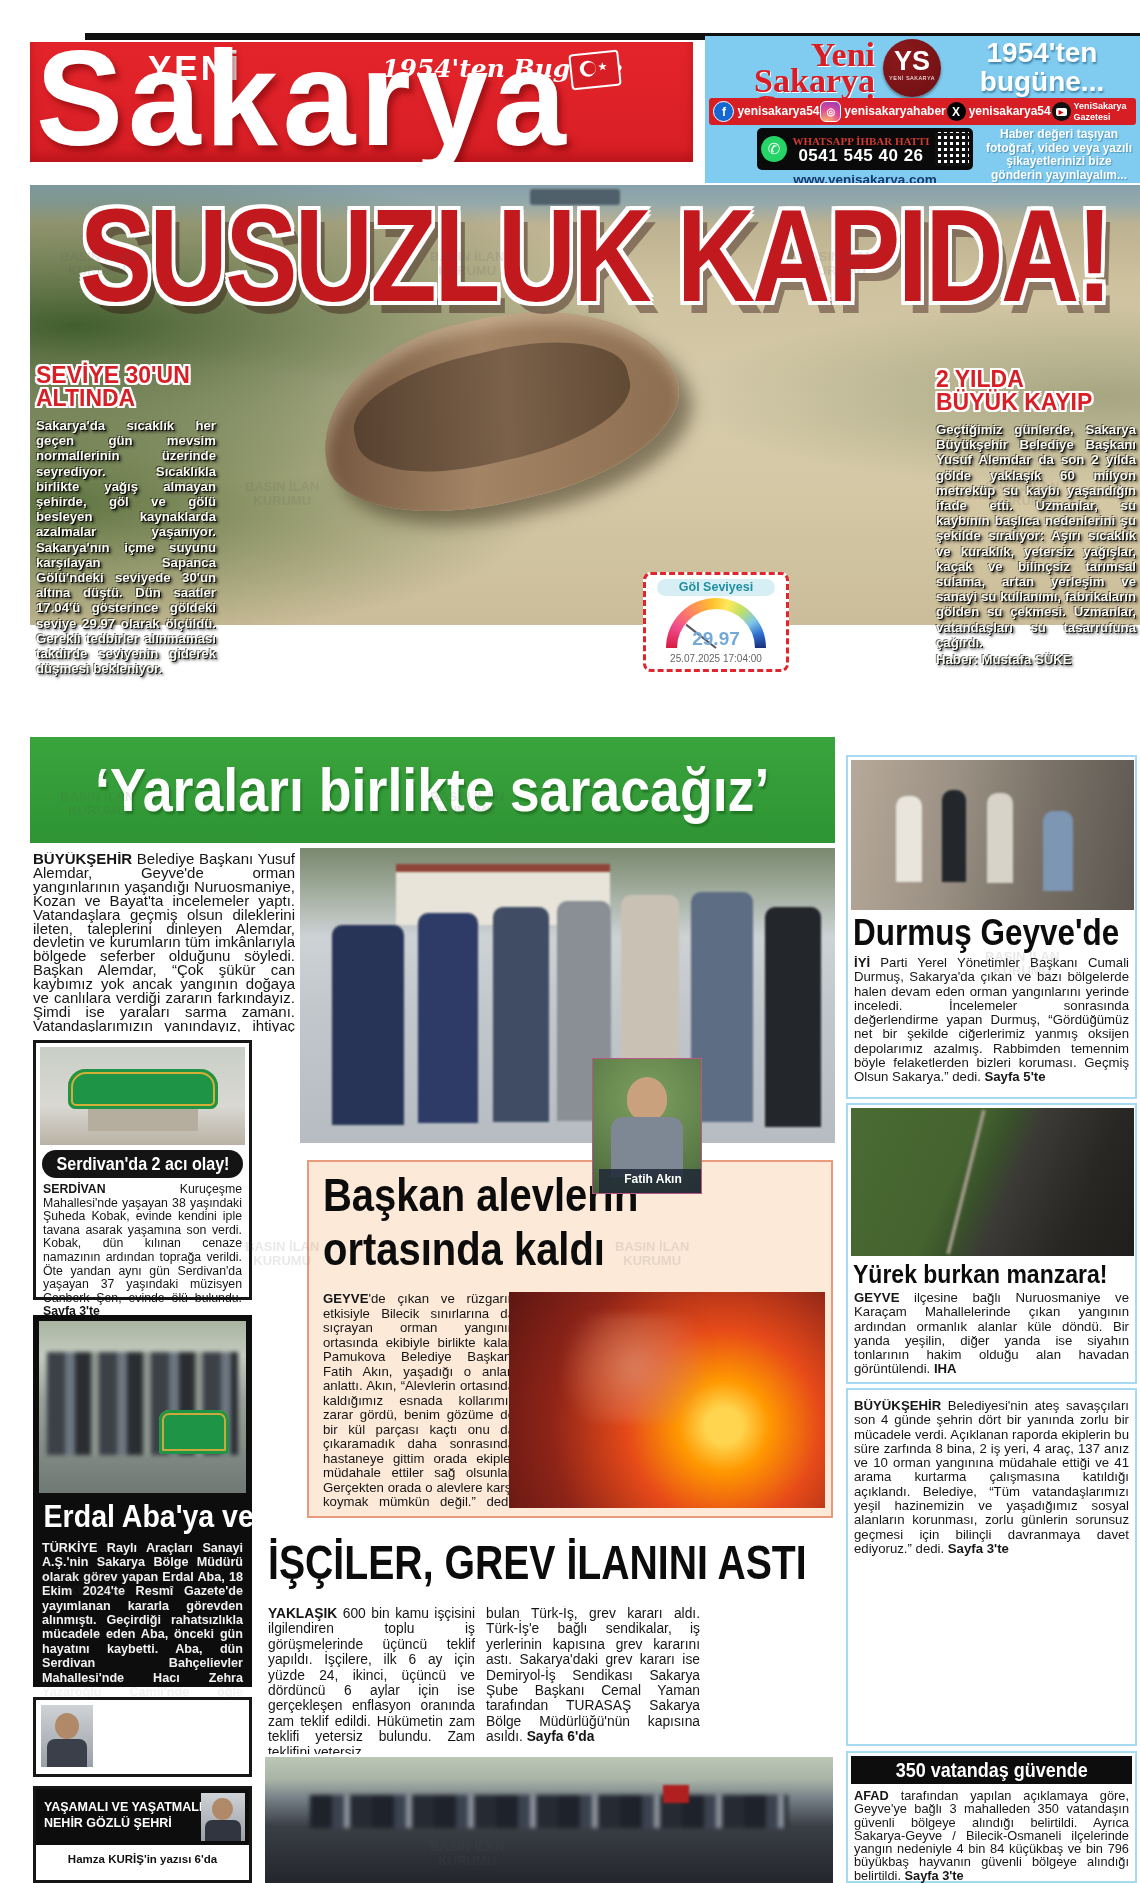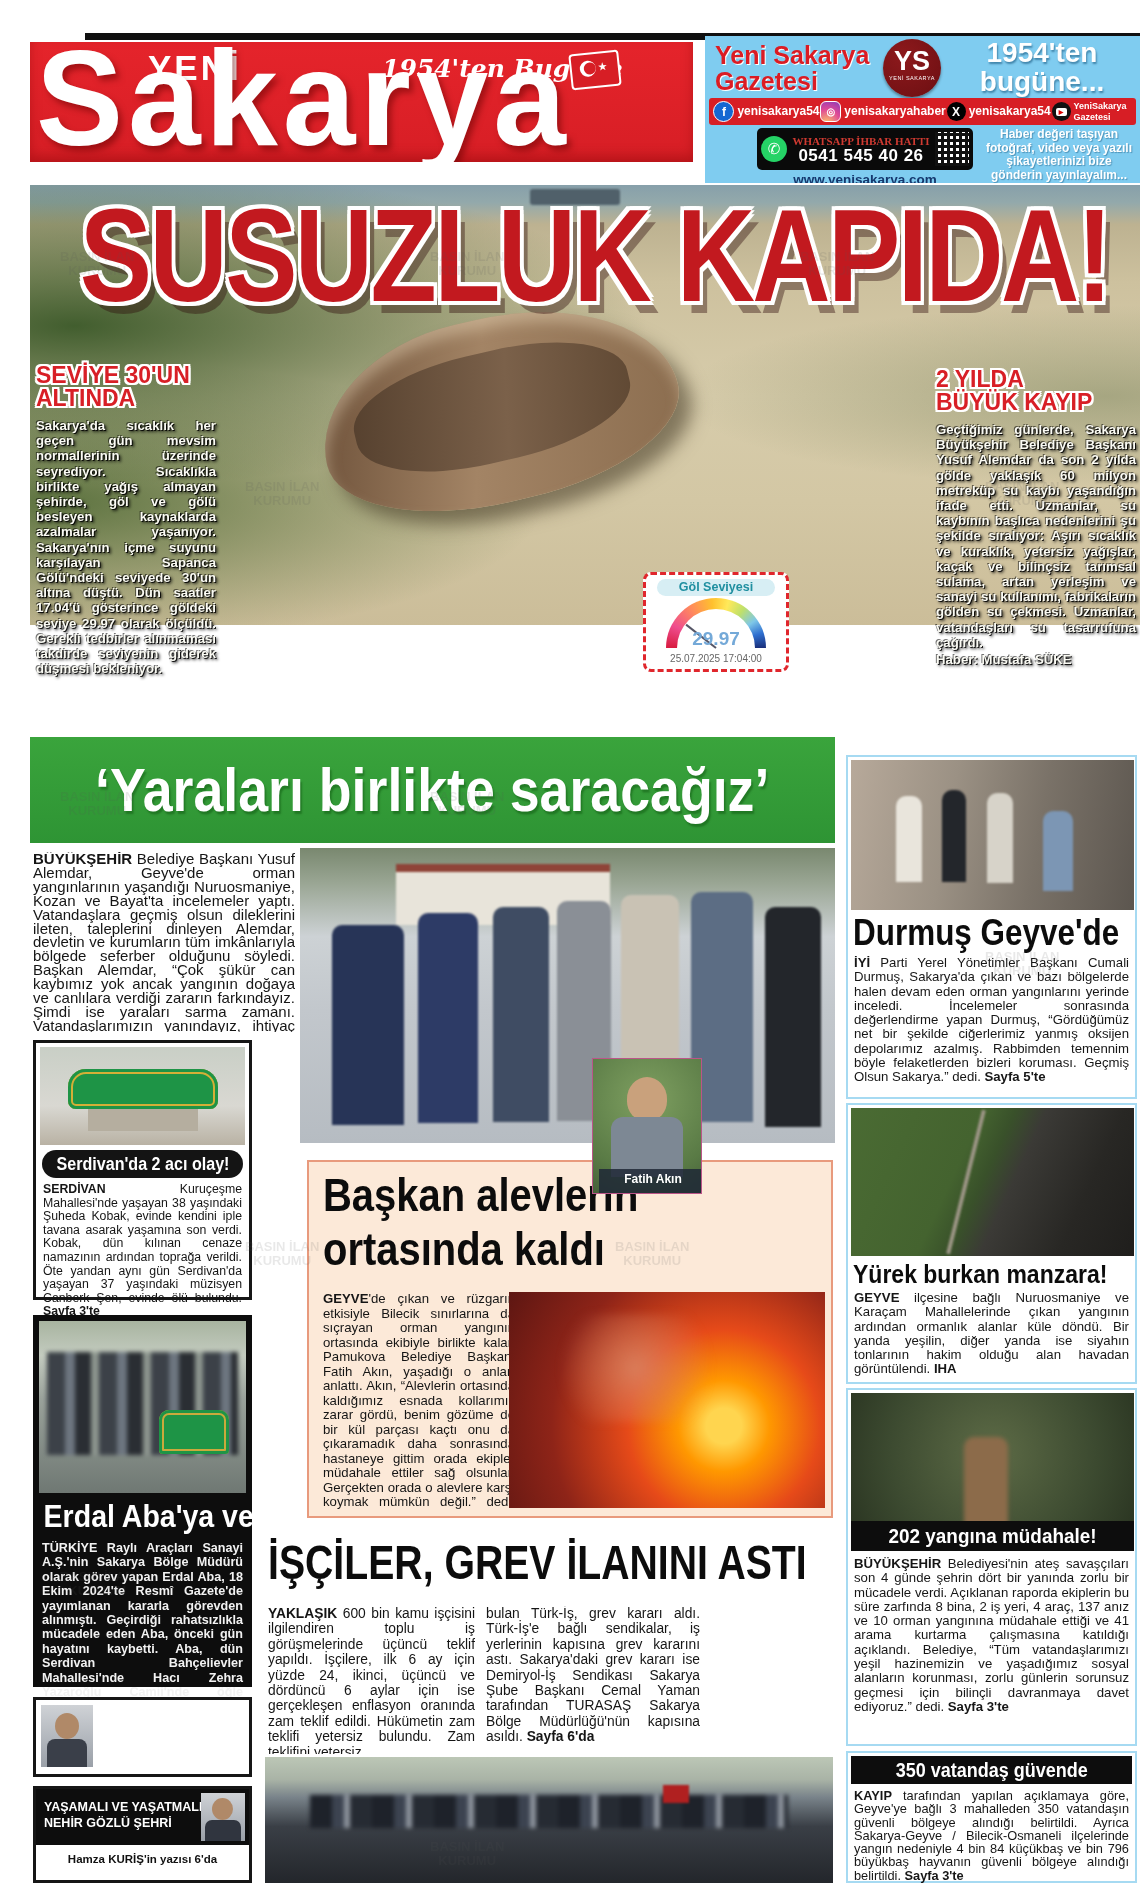--- a/index.html
+++ b/index.html
@@ -16,22 +16,22 @@
   .mscript{position:absolute;left:352px;top:12px;font-family:"DejaVu Serif",serif;font-style:italic;font-weight:700;font-size:25px;color:#fff;}
   .mflag{position:absolute;left:540px;top:10px;width:46px;height:32px;background:#d71e25;border:2px solid #fff;border-radius:4px;transform:rotate(-6deg);}
   .cres{position:absolute;left:8px;top:6px;width:16px;height:16px;border-radius:50%;background:#fff;}
   .cres2{position:absolute;left:12px;top:8px;width:12px;height:12px;border-radius:50%;background:#d71e25;}
   .mflag .star{position:absolute;left:26px;top:7px;color:#fff;font-size:11px;}
   .dateline{left:30px;top:162px;width:663px;height:22px;background:#0d0d0d;color:#fff;display:flex;align-items:center;
             justify-content:space-between;padding:0 12px;box-sizing:border-box;font-size:13.5px;font-weight:800;}
   .barcode{display:inline-block;width:58px;height:13px;background:#fff;
            background-image:repeating-linear-gradient(90deg,#111 0 2px,transparent 2px 5px);border:1px solid #fff;}
   .bluebox{left:705px;top:36px;width:435px;height:147px;background:#7fccf0;overflow:hidden;}
-  .bb-name{position:absolute;left:10px;top:6px;width:160px;text-align:left;color:#da1c24;font-weight:900;font-size:25px;line-height:26px;
-           text-shadow:1px 1px 0 #fff;}
+  .bb-name{position:absolute;left:10px;top:6px;width:160px;text-align:right;color:#da1c24;font-weight:900;font-size:34px;line-height:26px;
+           text-shadow:1px 1px 0 #fff;font-family:Liberation Serif, serif;}
   .ys-circle{position:absolute;left:178px;top:3px;width:58px;height:58px;border-radius:50%;background:radial-gradient(circle at 35% 30%,#8d191c,#6c0f12);
              color:#fff;text-align:center;box-shadow:0 2px 3px rgba(0,0,0,.4);}
   .ys-circle .ys{font-size:27px;font-weight:900;line-height:44px;}
   .ys-circle .ysc{display:block;font-size:5.5px;margin-top:-8px;letter-spacing:.5px;}
   .bb-since{position:absolute;left:244px;top:2px;width:186px;text-align:center;color:#fff;font-weight:900;font-size:28px;line-height:29px;
             text-shadow:1px 2px 2px rgba(0,60,100,.5);}
   .socbar{position:absolute;left:4px;top:62px;width:427px;height:27px;background:#d71e25;border-radius:3px;display:flex;align-items:center;
           justify-content:space-around;padding:0 4px;box-sizing:border-box;}
   .soc{display:flex;align-items:center;gap:3px;}
   .sic{width:19px;height:19px;border-radius:50%;display:inline-flex;align-items:center;justify-content:center;
@@ -316,38 +316,31 @@
          background:linear-gradient(115deg,#4a6b33 0%,#44632f 38%,#39512a 47%,#3b3a36 56%,#282724 78%,#1f1e1c 100%);">
       <div class="abs" style="left:40%;top:0;width:4px;height:100%;background:#9b9484;transform:rotate(14deg);filter:blur(1px);"></div>
     </div>
     <div class="hblk" style="font-size:25px;line-height:30px;margin:3px 0 0 2px;transform:scaleX(.92);">Yürek burkan manzara!</div>
     <div class="sb-body jt" style="margin:2px 3px;">
       <b>GEYVE</b><span> ilçesine bağlı Nuruosmaniye ve Karaçam Mahallelerinde çıkan yangının ardından ormanlık alanlar küle döndü. Bir yanda yeşilin, diğer yanda ise siyahın tonlarının hakim olduğu alan havadan görüntülendi. </span><b>IHA</b>
     </div>
   </div>
 
   <div class="abs sbbox" style="left:846px;top:1388px;width:291px;height:358px;">
-    <div class="ph" style="position:relative;width:283px;height:158px;
-         background:radial-gradient(circle at 50% 38%,#5d6b46,#3c4a30 60%,#27311f 100%);">
-      <div class="figure" style="left:40%;top:28%;width:44px;height:90px;background:#8c6b4a;filter:blur(2px);"></div>
-      <div class="sb-banner" style="position:absolute;left:0;bottom:0;width:100%;height:30px;">
-        <span style="font-size:21px;line-height:30px;">202 yangına müdahale!</span>
-      </div>
-    </div>
     <div class="sb-body jt" style="margin:6px 3px;">
       <b>BÜYÜKŞEHİR</b><span> Belediyesi'nin ateş savaşçıları son 4 günde şehrin dört bir yanında zorlu bir mücadele verdi. Açıklanan raporda ekiplerin bu süre zarfında 8 bina, 2 iş yeri, 4 araç, 137 anız ve 10 orman yangınına müdahale ettiği ve 41 arama kurtarma çalışmasına katıldığı açıklandı. Belediye, “Tüm vatandaşlarımızı yeşil hazinemizin ve yaşadığımız sosyal alanların korunması, zorlu günlerin sorunsuz geçmesi için bilinçli davranmaya davet ediyoruz.” dedi. </span><b class="pg">Sayfa 3'te</b>
     </div>
   </div>
 
   <div class="abs sbbox" style="left:846px;top:1751px;width:291px;height:132px;">
     <div class="sb-banner" style="height:28px;">
       <span style="font-size:20px;line-height:28px;">350 vatandaş güvende</span>
     </div>
     <div class="sb-body jt" style="margin:5px 3px;font-size:12.8px;line-height:13.3px;">
-      <b>KAYIP</b><span> tarafından yapılan açıklamaya göre, Geyve'ye bağlı 3 mahalleden 350 vatandaşın güvenli bölgeye alındığı belirtildi. Ayrıca Sakarya-Geyve / Bilecik-Osmaneli ilçelerinde yangın nedeniyle 4 bin 84 küçükbaş ve bin 796 büyükbaş hayvanın güvenli bölgeye alındığı belirtildi. </span><b class="pg">Sayfa 3'te</b>
+      <b>AFAD</b><span> tarafından yapılan açıklamaya göre, Geyve'ye bağlı 3 mahalleden 350 vatandaşın güvenli bölgeye alındığı belirtildi. Ayrıca Sakarya-Geyve / Bilecik-Osmaneli ilçelerinde yangın nedeniyle 4 bin 84 küçükbaş ve bin 796 büyükbaş hayvanın güvenli bölgeye alındığı belirtildi. </span><b class="pg">Sayfa 3'te</b>
     </div>
   </div>
 
   <div class="wm" style="left:60px;top:250px;"><span>BASIN İLAN</span><br><span>KURUMU</span></div>
   <div class="wm" style="left:430px;top:250px;"><span>BASIN İLAN</span><br><span>KURUMU</span></div>
   <div class="wm" style="left:800px;top:250px;"><span>BASIN İLAN</span><br><span>KURUMU</span></div>
   <div class="wm" style="left:245px;top:480px;"><span>BASIN İLAN</span><br><span>KURUMU</span></div>
   <div class="wm" style="left:985px;top:480px;"><span>BASIN İLAN</span><br><span>KURUMU</span></div>
   <div class="wm" style="left:60px;top:790px;"><span>BASIN İLAN</span><br><span>KURUMU</span></div>
   <div class="wm" style="left:430px;top:790px;"><span>BASIN İLAN</span><br><span>KURUMU</span></div>

